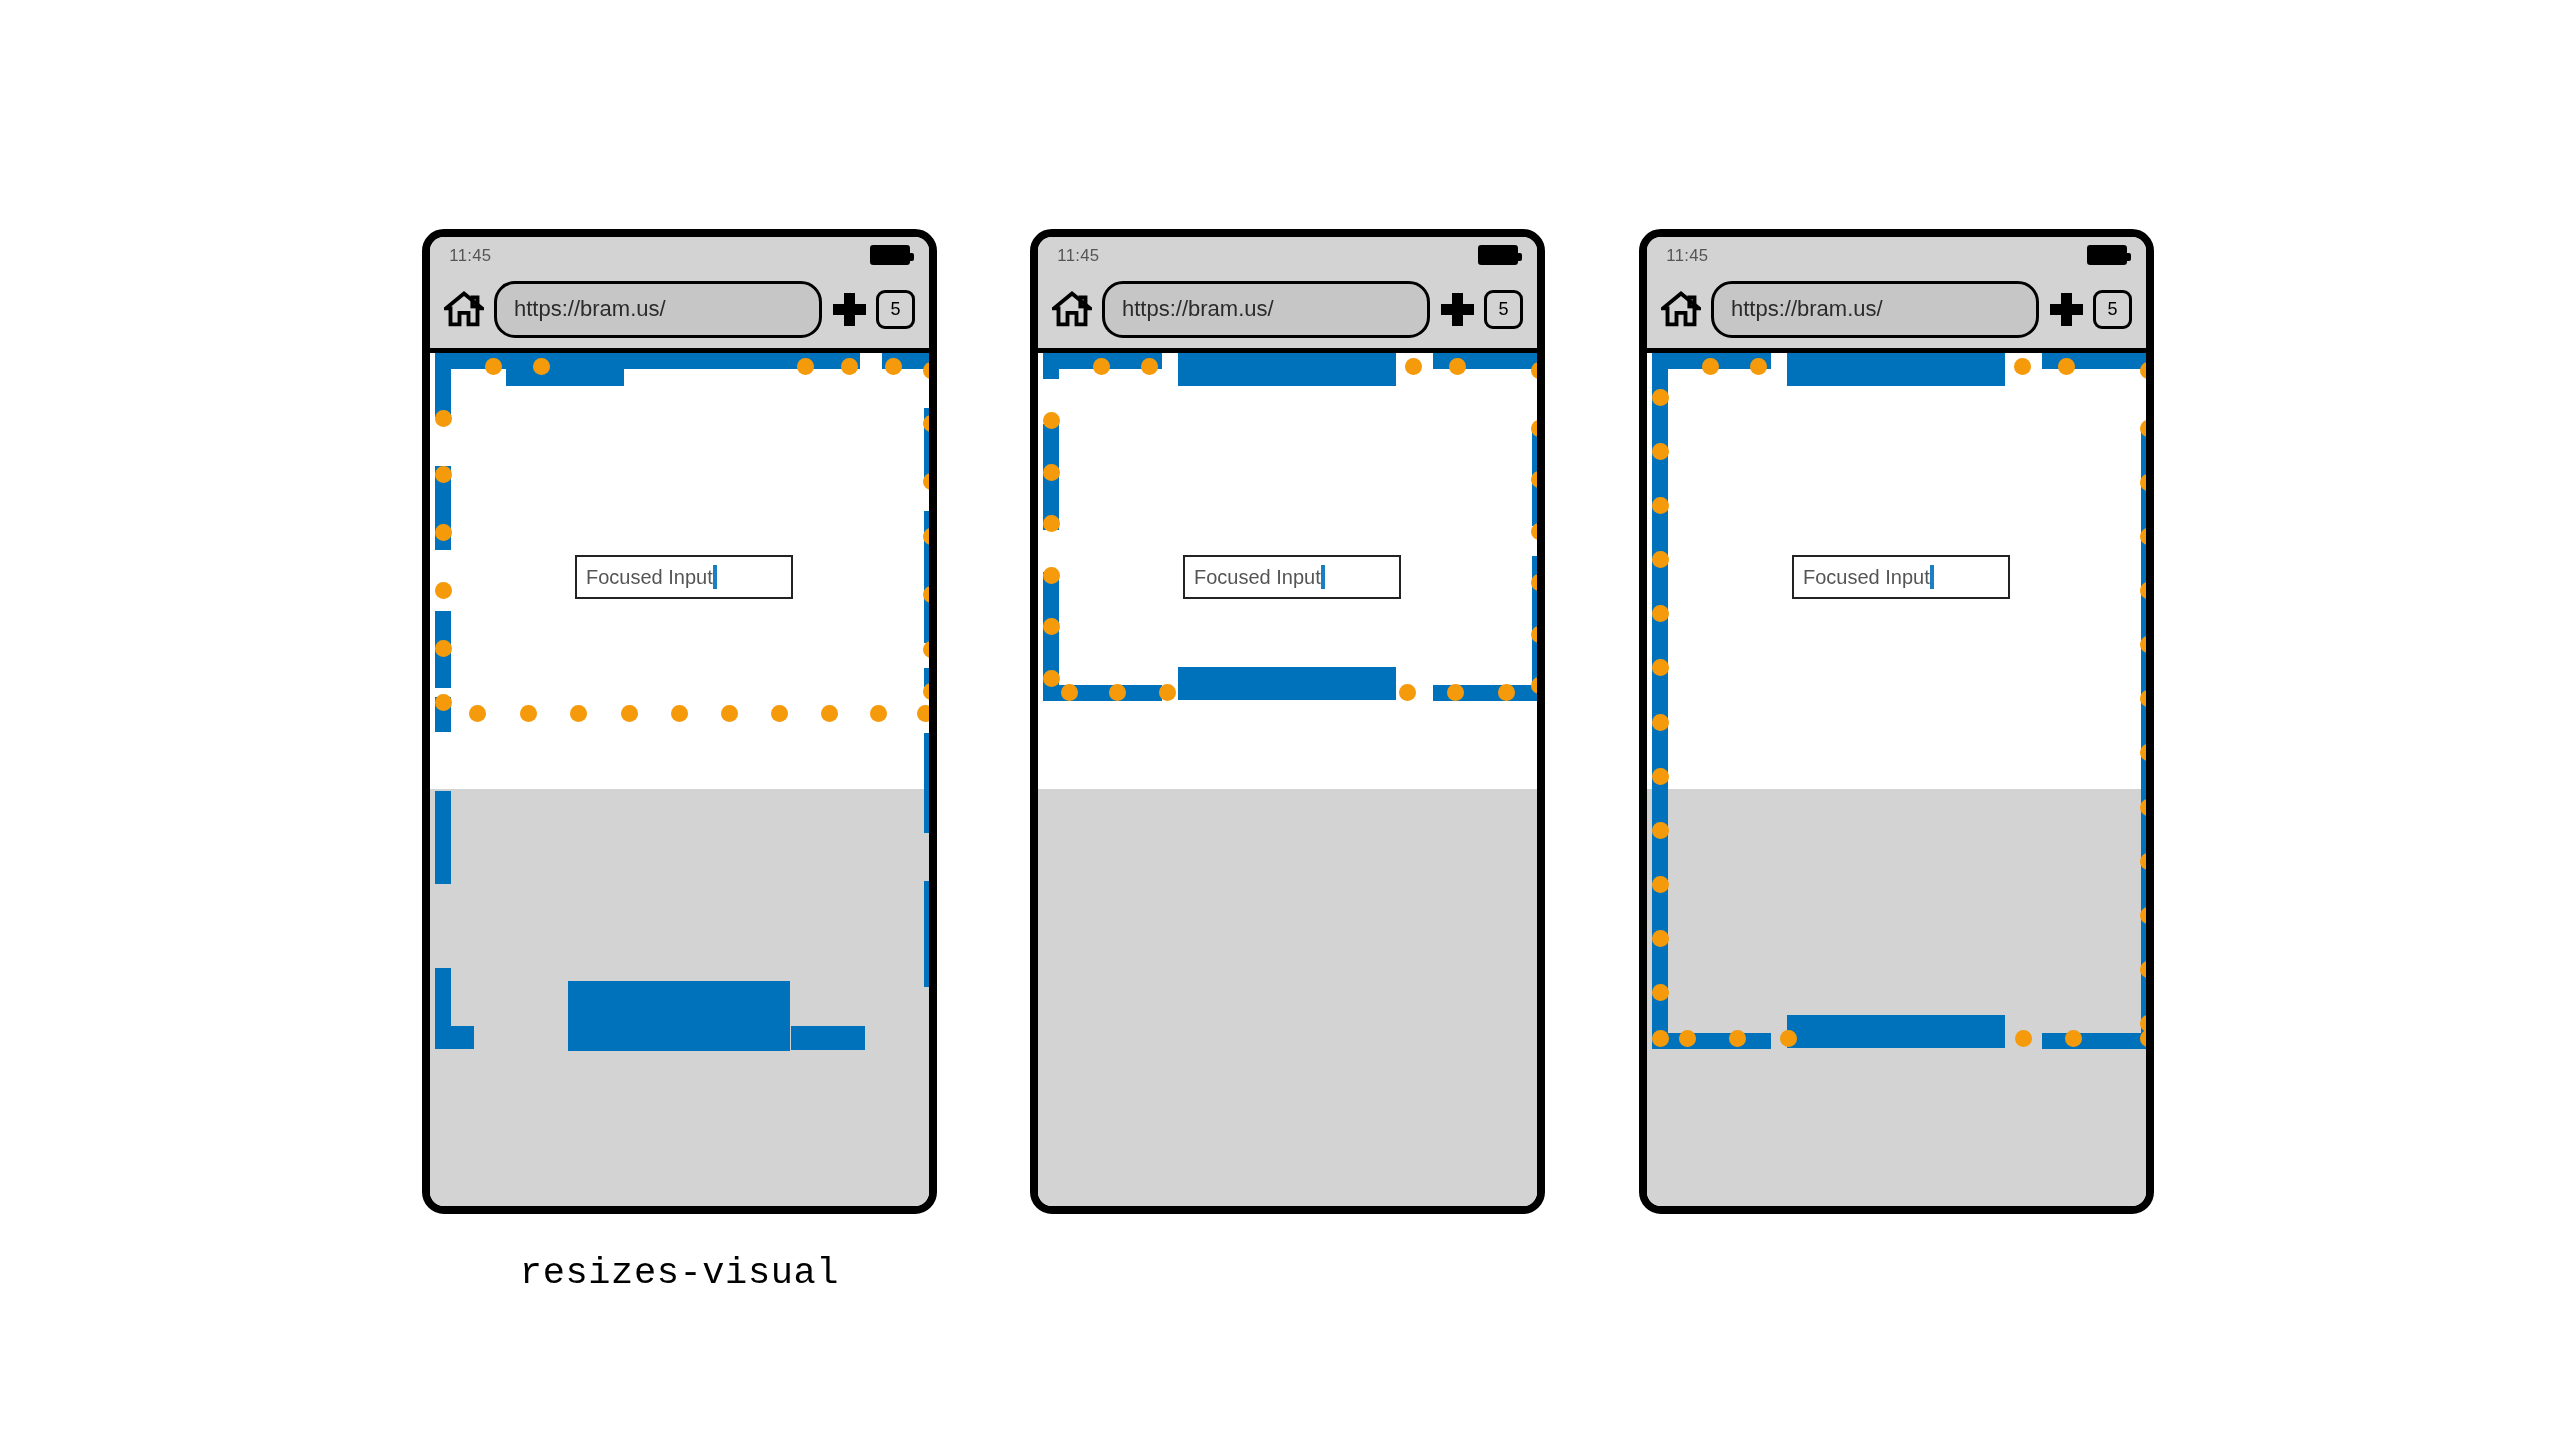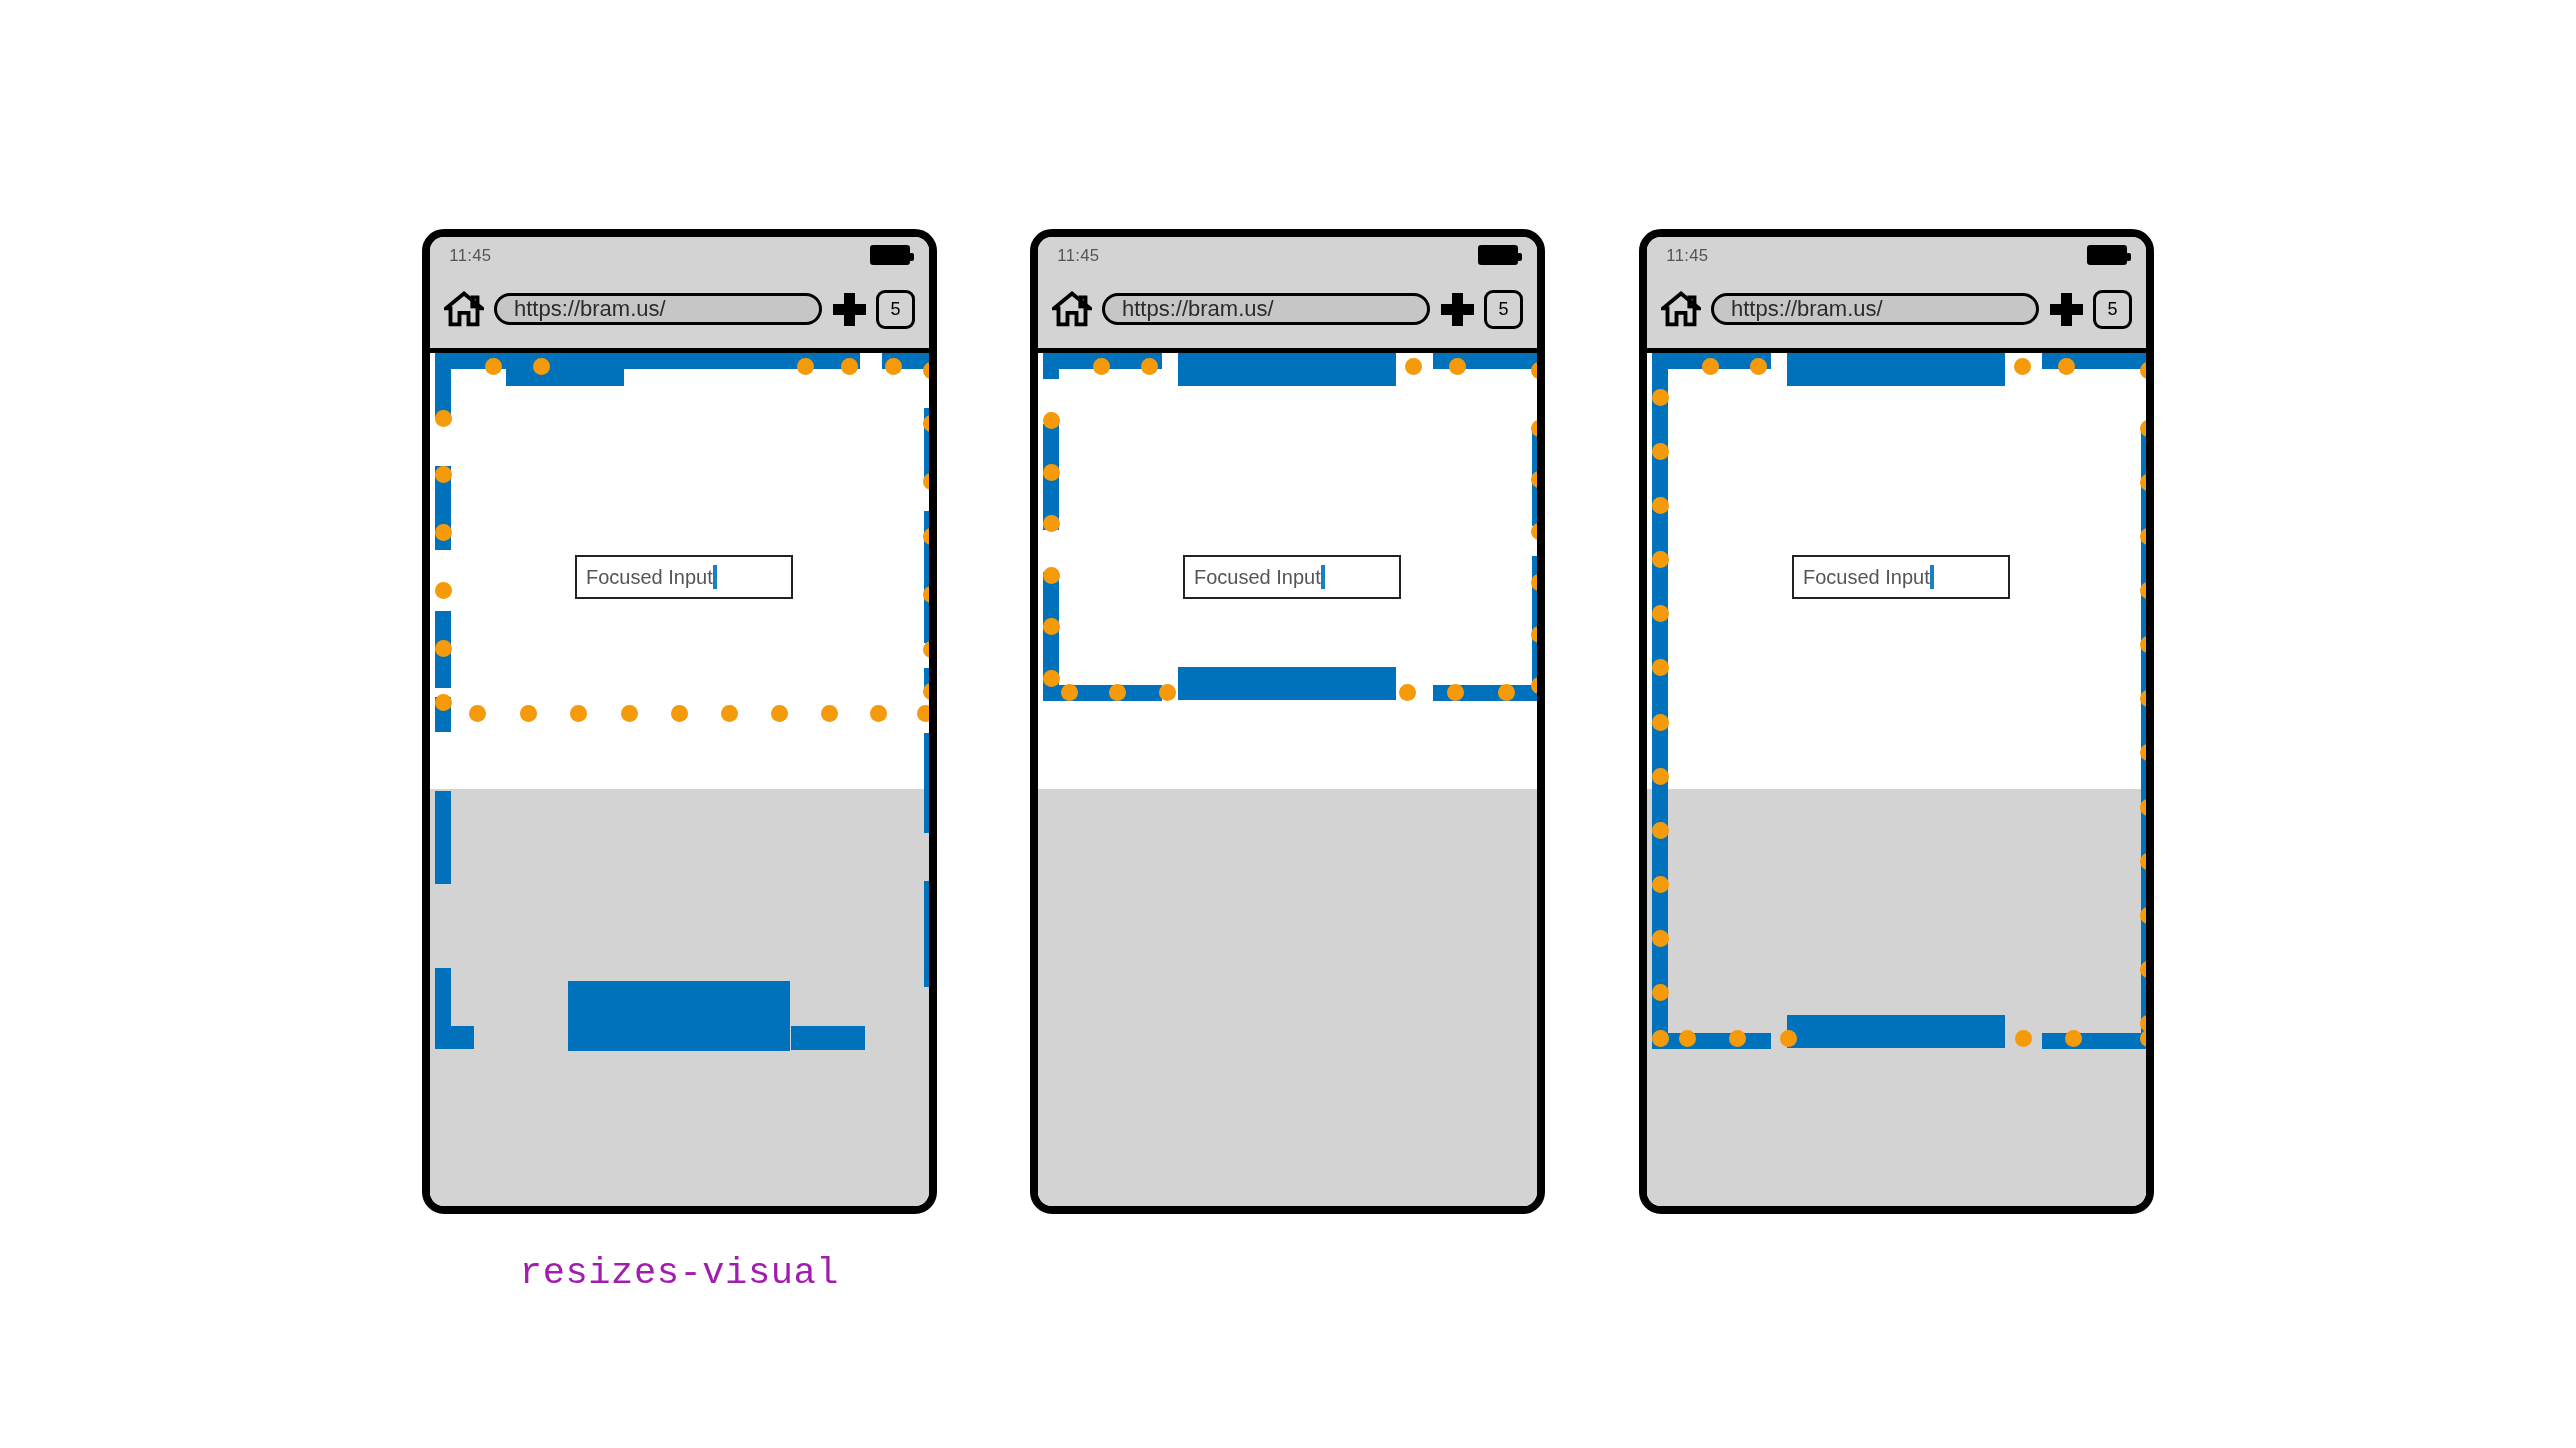--- a/index.html
+++ b/index.html
@@ -53,21 +53,21 @@
     width:4.5px;height:7.7px;background:#000000;border-radius:0 1.9px 1.9px 0;
   }
 
   .toolbar{
     position:absolute;left:0;right:0;bottom:3.9px;height:70px;
     display:flex;align-items:center;gap:10.3px;padding:0 14px;
     box-sizing:border-box;
   }
   .home-icon{width:40px;height:36px;flex:0 0 auto;}
   .urlbar{
-    flex:1 1 auto;height:32px;
+    flex:1 1 auto;height:57px;
     border:3.2px solid #000000;border-radius:21px;
     background:#c6c6c6;
     display:flex;align-items:center;
     padding:0 16.7px;box-sizing:border-box;
     overflow:hidden;
   }
   .url-text{font-size:22px;color:#2b2b2b;white-space:nowrap;}
   .plus-icon{width:33px;height:33px;flex:0 0 auto;position:relative;}
   .plus-icon:before,.plus-icon:after{
     content:"";position:absolute;background:#000000;
@@ -118,21 +118,21 @@
   .dot{
     position:absolute;width:16.7px;height:16.7px;border-radius:50%;
     background:#F59B0B;
   }
 
   
   .caption{
     position:absolute;top:1252px;width:515px;
     text-align:center;
     font-family:"Liberation Mono", monospace;
-    font-size:37px;color:#a21caf;letter-spacing:0.6px;
+    font-size:37px;color:#000000;letter-spacing:0.6px;
     white-space:nowrap;
   }
   .caption.c0{left:422px;}
   .caption.c1{left:1030px;}
   .caption.c2{left:1639px;}
 </style>
 </head>
 <body>
 
 <div class="figure-row">

